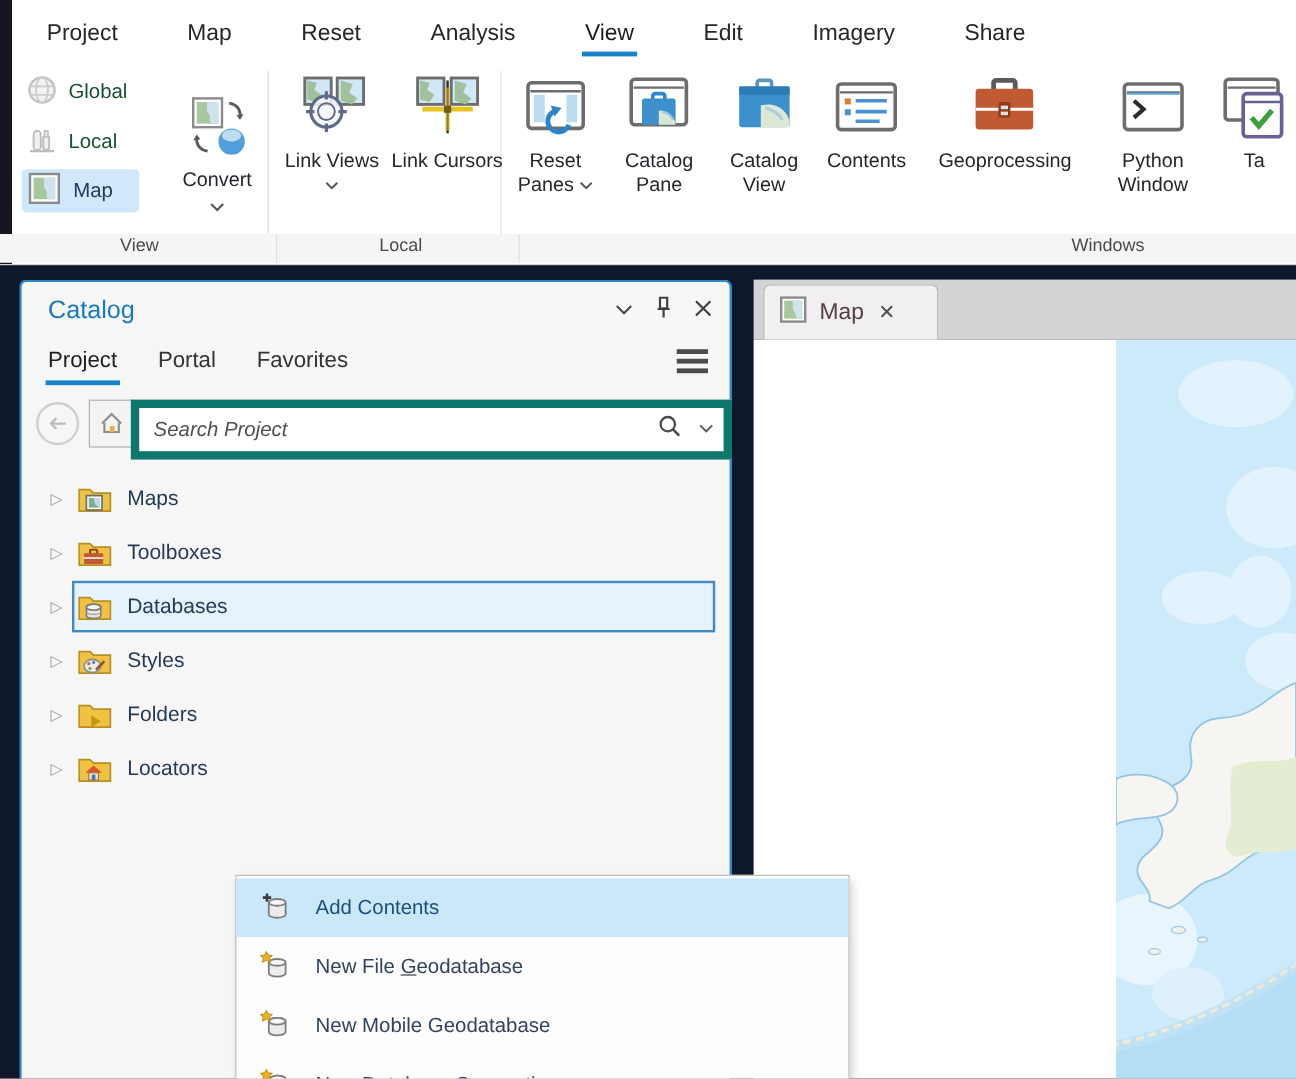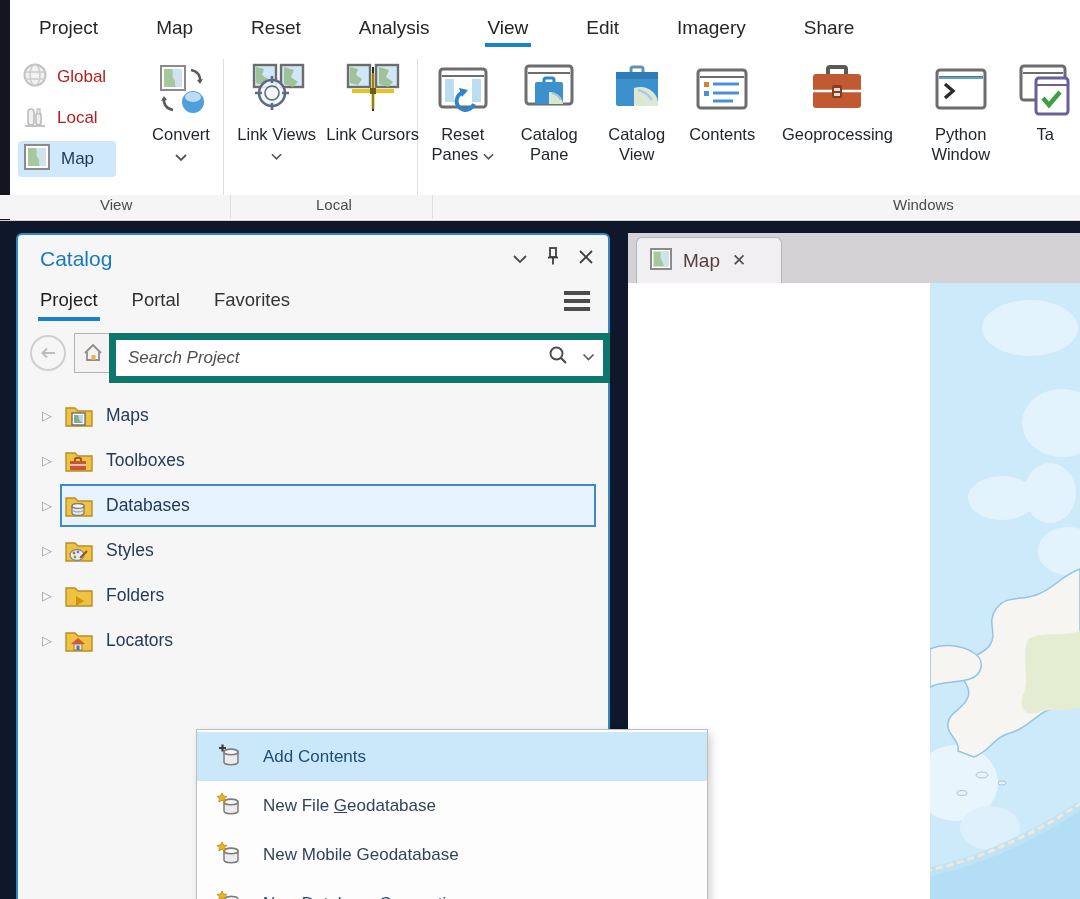--- a/index.html
+++ b/index.html
@@ -12,21 +12,21 @@
   .ribbon-tabs{position:absolute;left:10px;top:6px;height:44px;display:flex;align-items:center;}
   .rtab{position:relative;padding:6px 15px;margin:0 14px;font-size:19px;color:#262626;cursor:default;white-space:nowrap;}
   .rtab.active{color:#1e1e1e;}
   .rtab.active:after{content:"";position:absolute;left:12px;right:12px;bottom:-2px;height:4px;background:#1883c9;}
   .ribbon-body{position:absolute;left:10px;top:55px;height:140px;right:0;display:flex;}
   .rgroup{position:relative;height:140px;}
   .gsep{width:1px;background:#e0dfe0;margin:4px 2px 0 2px;height:152px;}
   
   .small-col{position:absolute;left:8px;top:4px;display:flex;flex-direction:column;gap:5px;}
   .sbtn{display:flex;align-items:center;gap:9px;height:36px;padding:0 10px 0 4px;border-radius:4px;}
-  .sbtn .slabel{font-size:17px;color:#b91c1c;}
+  .sbtn .slabel{font-size:17px;color:#14532d;}
   .sbtn.enabled .slabel{color:#223a5e;}
   .sbtn.selected{background:#cfe8fb;}
   .bigbtn{display:flex;flex-direction:column;align-items:center;padding-top:4px;}
   .bigbtn .bicon{height:64px;display:flex;align-items:center;justify-content:center;}
   .bigbtn .blabel{font-size:16.5px;color:#23272b;text-align:center;line-height:1.2;margin-top:2px;}
   .chev{display:inline-block;vertical-align:middle;}
   .group-label-row{position:absolute;left:0;top:195px;width:1080px;height:24px;background:#f6f5f6;}
   .glabel{position:absolute;top:1px;font-size:15px;color:#4b4b4b;}
 
   
@@ -125,21 +125,21 @@
             <span>
               <svg width="30" height="30" viewBox="0 0 30 30">
                   <rect x="3" y="3" width="24" height="24" fill="#ffffff" stroke="#8b8b8b" stroke-width="2"></rect>
                   <rect x="6" y="6" width="18" height="18" fill="#a7c79c"></rect>
                   <path d="M14,6 c2,4 -1,7 2,10 c2,3 0,6 2,8 l6,0 l0,-18 z" fill="#cfe3ef"></path>
                 </svg>
             </span>
             <span class="slabel">Map</span>
           </div>
         </div>
-        <div class="bigbtn" style="position:absolute;left:128px;top:0;width:86px;">
+        <div class="bigbtn" style="position:absolute;left:128px;top:16px;width:86px;">
           <span class="bicon">
             <svg width="56" height="58" viewBox="0 0 56 58">
               <rect x="8" y="4" width="24" height="24" fill="#ffffff" stroke="#8b8b8b" stroke-width="2"></rect>
               <rect x="11" y="7" width="18" height="18" fill="#a7c79c"></rect>
               <path d="M19,7 c2,4 -1,7 2,10 c2,3 0,5 2,8 l6,0 l0,-18 z" fill="#cfe3ef"></path>
               <circle cx="40" cy="40" r="11" fill="#4da0dc"></circle>
               <ellipse cx="40" cy="35" rx="8" ry="5" fill="#bcdcf2"></ellipse>
               <path d="M38,8 q10,2 9,12" fill="none" stroke="#5a5a5a" stroke-width="2.4"></path>
               <path d="M44,18 l3,4 l3,-5 z" fill="#5a5a5a"></path>
               <path d="M20,48 q-10,-2 -9,-12" fill="none" stroke="#5a5a5a" stroke-width="2.4"></path>

